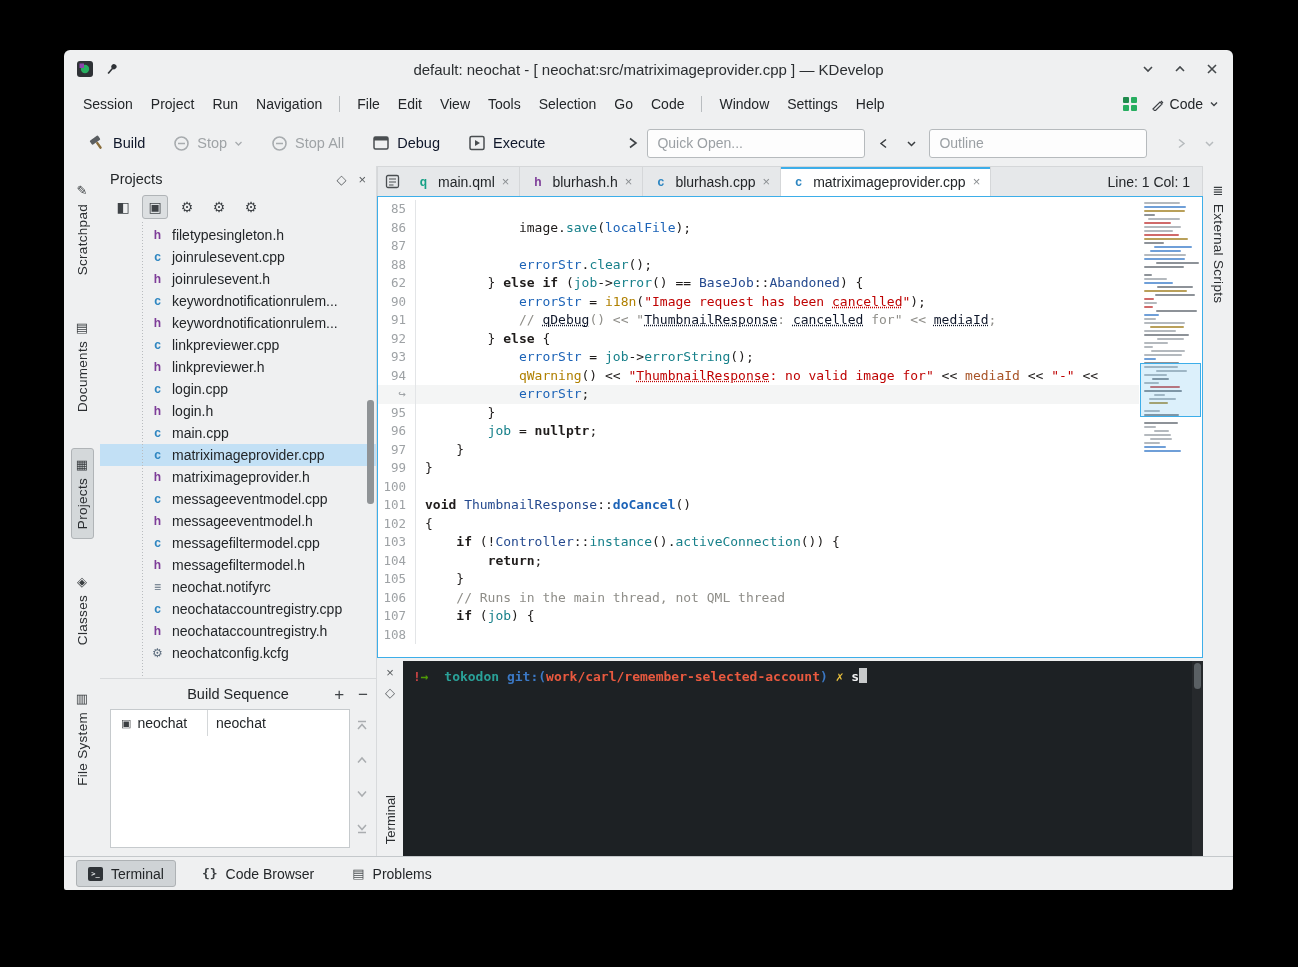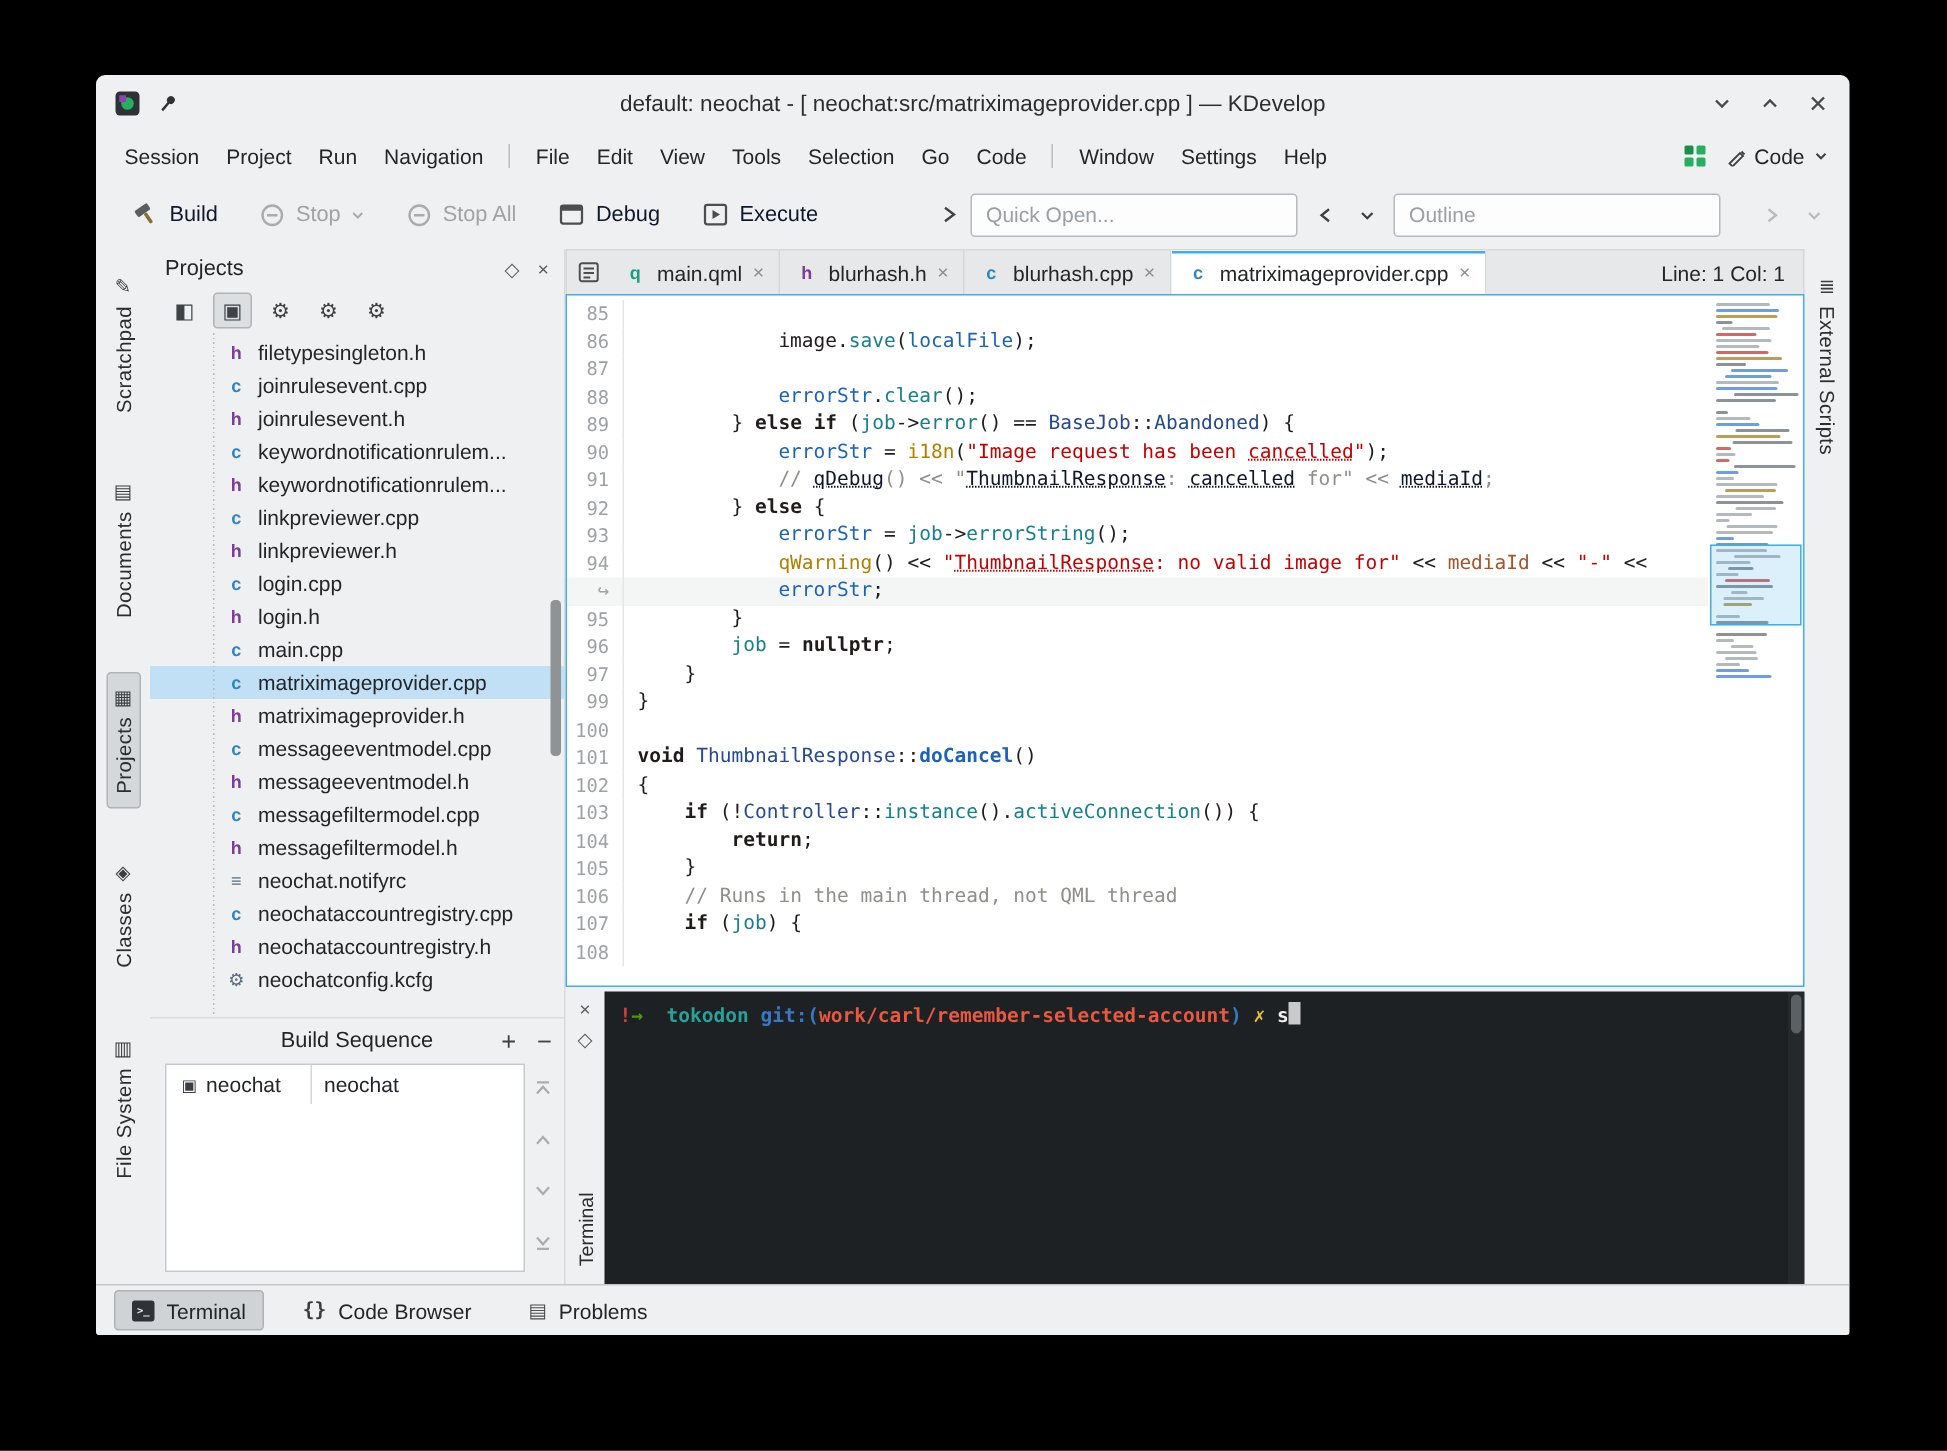--- a/index.html
+++ b/index.html
@@ -509,21 +509,21 @@
               </div>
               <div class="cl">
                 <span class="ln">87</span>
                 <span class="lt"></span>
               </div>
               <div class="cl">
                 <span class="ln">88</span>
                 <span class="lt"><span class="tk-n">            </span><span class="tk-v">errorStr</span><span class="tk-n">.</span><span class="tk-f">clear</span><span class="tk-n">();</span></span>
               </div>
               <div class="cl">
-                <span class="ln">89</span>
+                <span class="ln">62</span>
                 <span class="lt"><span class="tk-n">        } </span><span class="tk-k">else</span><span class="tk-n"> </span><span class="tk-k">if</span><span class="tk-n"> (</span><span class="tk-f">job</span><span class="tk-n">-&gt;</span><span class="tk-f">error</span><span class="tk-n">() == </span><span class="tk-t">BaseJob</span><span class="tk-n">::</span><span class="tk-t">Abandoned</span><span class="tk-n">) {</span></span>
               </div>
               <div class="cl">
                 <span class="ln">90</span>
                 <span class="lt"><span class="tk-n">            </span><span class="tk-v">errorStr</span><span class="tk-n"> = </span><span class="tk-g">i18n</span><span class="tk-n">(</span><span class="tk-s">"Image request has been </span><span class="tk-su">cancelled</span><span class="tk-s">"</span><span class="tk-n">);</span></span>
               </div>
               <div class="cl">
                 <span class="ln">91</span>
                 <span class="lt"><span class="tk-n">            </span><span class="tk-c">// </span><span class="tk-cu">qDebug</span><span class="tk-c">() &lt;&lt; "</span><span class="tk-cu">ThumbnailResponse</span><span class="tk-c">: </span><span class="tk-cu">cancelled</span><span class="tk-c"> for" &lt;&lt; </span><span class="tk-cu">mediaId</span><span class="tk-c">;</span></span>
               </div>

